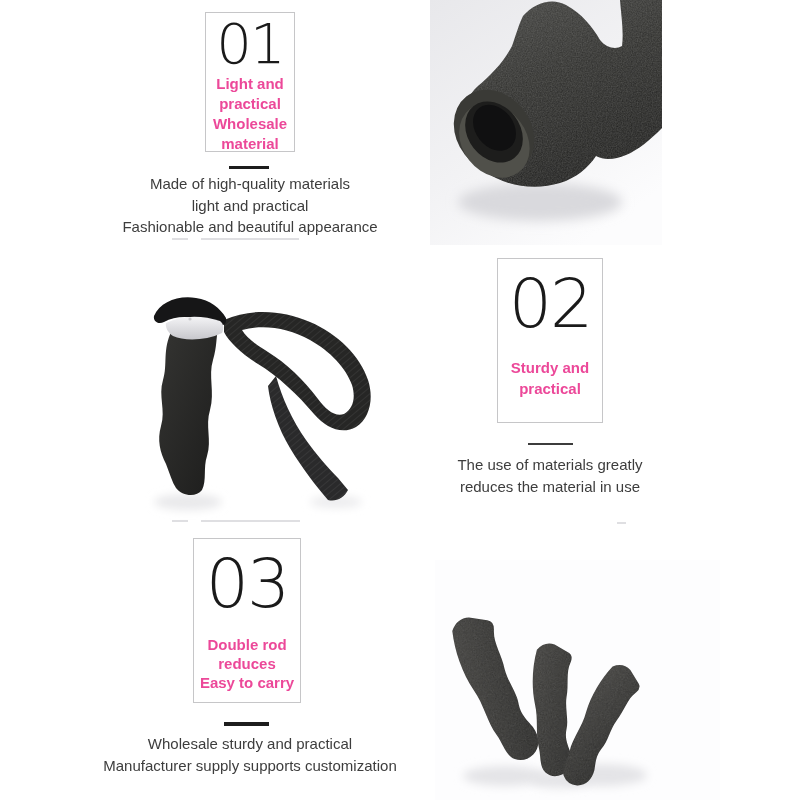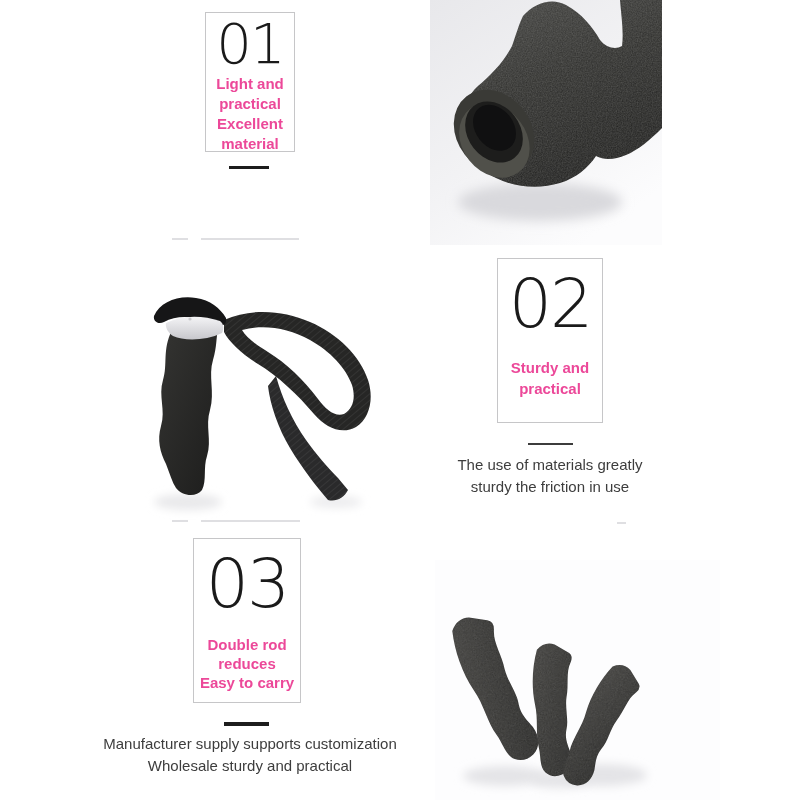--- a/index.html
+++ b/index.html
@@ -102,25 +102,30 @@
         <ellipse cx="67" cy="129" rx="19" ry="25" fill="#101011"></ellipse>
       </g>
     </svg>
   </div>
 
   <div class="feature-box box1">
     <div class="fb-number">01</div>
     <div class="fb-title">
       <div>Light and</div>
       <div>practical</div>
-      <div>Excellent</div>
+      <div>Wholesale</div>
       <div>material</div>
     </div>
   </div>
   <div class="divider d1"></div>
+  <div class="desc desc1">
+    <div>Made of high-quality materials</div>
+    <div>light and practical</div>
+    <div>Fashionable and beautiful appearance</div>
+  </div>
 
   <div class="edge e1"></div>
   <div class="edge e2"></div>
   <div class="edge e3"></div>
   <div class="edge e4"></div>
   <div class="edge e5"></div>
 
   <div class="photo photo2">
     <svg width="290" height="257" viewBox="0 0 290 257">
       <defs>
@@ -180,35 +185,35 @@
   <div class="feature-box box2">
     <div class="fb-number">02</div>
     <div class="fb-title">
       <div>Sturdy and</div>
       <div>practical</div>
     </div>
   </div>
   <div class="divider d2"></div>
   <div class="desc desc2">
     <div>The use of materials greatly</div>
-    <div>sturdy the friction in use</div>
+    <div>reduces the material in use</div>
   </div>
 
   <div class="feature-box box3">
     <div class="fb-number">03</div>
     <div class="fb-title">
       <div>Double rod</div>
       <div>reduces</div>
       <div>Easy to carry</div>
     </div>
   </div>
   <div class="divider d3"></div>
   <div class="desc desc3">
+    <div>Wholesale sturdy and practical</div>
     <div>Manufacturer supply supports customization</div>
-    <div>Wholesale sturdy and practical</div>
   </div>
 
   <div class="photo photo3">
     <svg width="285" height="240" viewBox="0 0 285 240">
       <defs>
         <linearGradient id="p3foam" x1="0" y1="0" x2="1" y2="1">
           <stop offset="0" stop-color="#3d3c3a"></stop>
           <stop offset="1" stop-color="#212120"></stop>
         </linearGradient>
         <filter id="p3soft" x="-60%" y="-60%" width="220%" height="220%">

